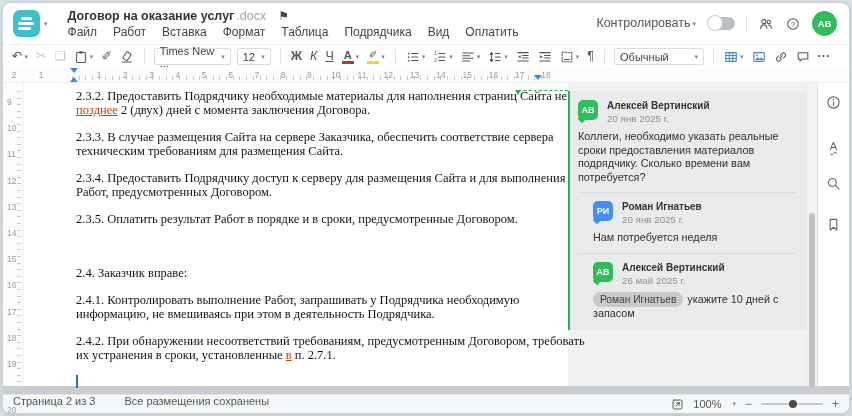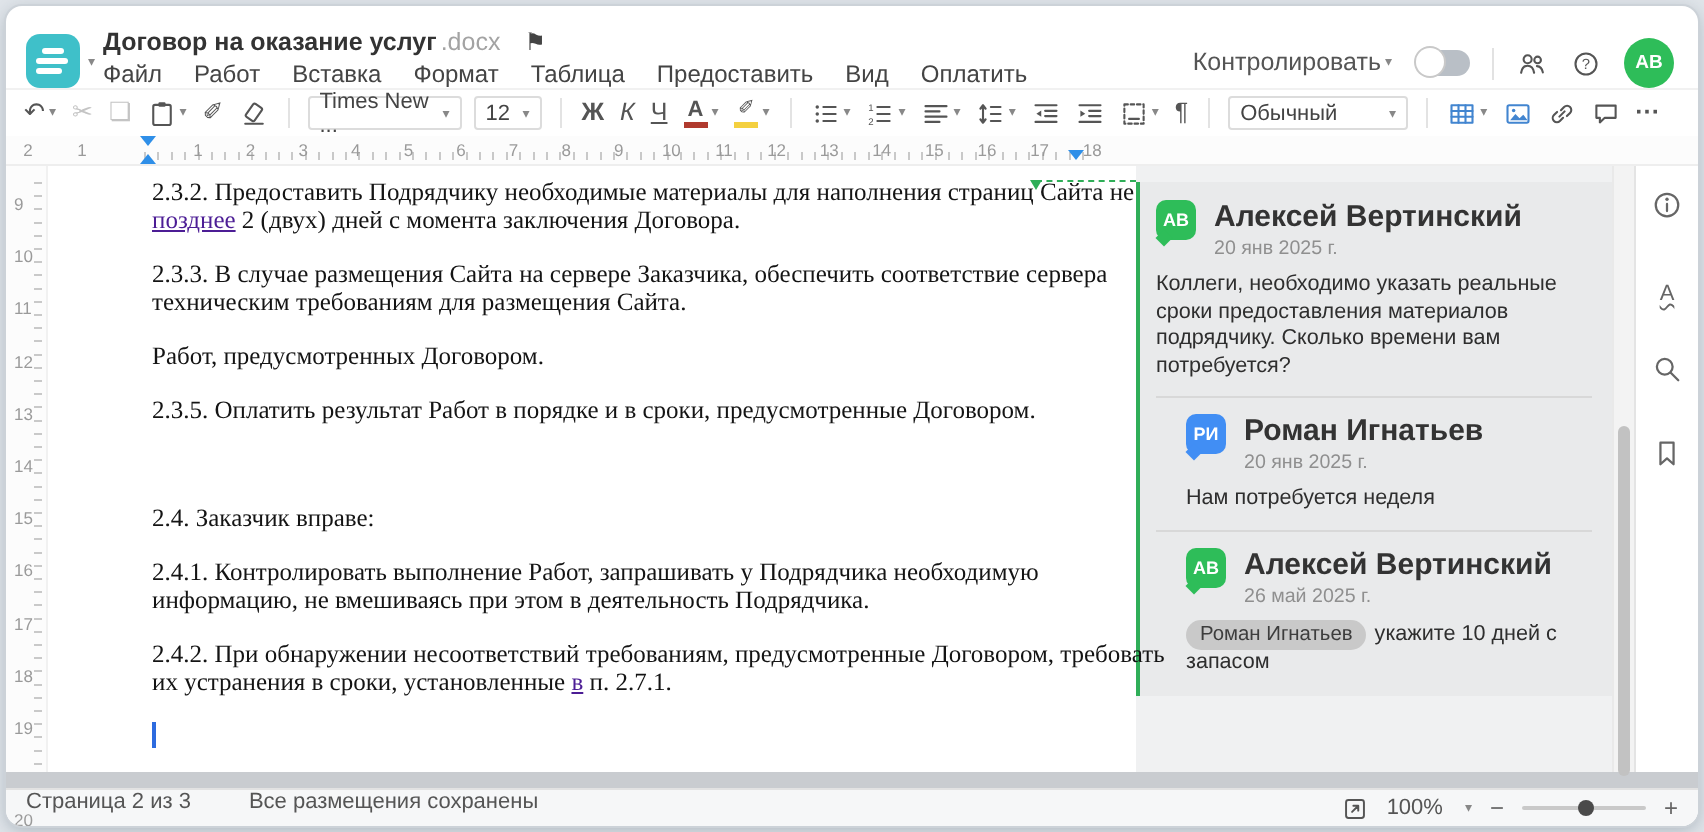--- a/index.html
+++ b/index.html
@@ -2,21 +2,21 @@
 <html><head>
 <meta charset="utf-8">
 <style>
   html,body{margin:0;padding:0}
   body{width:852px;height:416px;background:#dfe4e9;position:relative;overflow:hidden;
        font-family:"Liberation Sans","DejaVu Sans",sans-serif;-webkit-font-smoothing:antialiased}
   .window{position:absolute;left:3px;top:3px;width:846px;height:410px;background:#fff;border-radius:8px;
           box-shadow:0 0 0 1px #ccd2d8,0 2px 8px rgba(40,60,80,.28);overflow:hidden;display:flex;flex-direction:column}
 
   
-  .header{height:41px;flex:none;display:flex;align-items:flex-end;padding:0 12px 0 10px;gap:4px}
+  .header{height:41px;flex:none;display:flex;align-items:center;padding:0 12px 0 10px;gap:20px}
   .logowrap{display:flex;align-items:center;gap:4px;flex:none}
   .logo{width:27px;height:27px;border-radius:7px;background:#3fc0c9;display:flex;flex-direction:column;justify-content:center;gap:2.5px;padding-left:5px;box-sizing:border-box}
   .logo b{display:block;height:2.5px;background:#fff;border-radius:2px}
   .logo b:nth-child(1){width:11px;margin-left:3px}.logo b:nth-child(2){width:16px}.logo b:nth-child(3){width:13px}
   .lcaret{font-size:7px;color:#888}
   .headmid{display:flex;flex-direction:column;justify-content:center;gap:2px}
   .titlerow{display:flex;align-items:baseline;gap:2px;font-size:12.5px}
   .doctitle{font-weight:700;color:#333}
   .docext{color:#a3a3a3}
   .flag{color:#444;font-size:12px;margin-left:10px}
@@ -58,34 +58,34 @@
   .vruler::before{content:'';position:absolute;top:8px;right:2px;width:4px;height:296px;
       background:repeating-linear-gradient(180deg,#c9c9c9 0 1px,transparent 1px 6.6px)}
   .vnum{position:absolute;left:4px;font-size:8.5px;color:#9a9a9a}
 
   .page{width:544px;flex:none;background:#fff;position:relative;box-sizing:border-box;
         padding:6px 26px 0 52px;font-family:"Liberation Serif","DejaVu Serif",serif;
         font-size:12.5px;line-height:14px;color:#141414}
   .para{margin:0 0 13px}
   .para.blank{height:14px}
   .dline{white-space:nowrap}
-  .ins{color:#4c1d95;text-decoration:underline}
+  .ins{color:#c2410c;text-decoration:underline}
   .cursor{width:1.5px;height:13px;background:#2d6bdf;margin-top:2px}
   .anchor{position:absolute;top:7px;left:494px;width:50px;border-top:1.4px dashed #2fae58}
   .anchor::before{content:'';position:absolute;left:-3px;top:-1px;border:3px solid transparent;border-top:5px solid #2fae58}
 
   
   .comments{flex:1;background:#f0f1f2;padding-top:8px;box-sizing:border-box;min-width:0}
   .card{background:#e9eaeb;border-left:2px solid #2fae58;padding:9px 10px 10px 8px}
   .chead{display:flex;gap:9px}
   .cav{width:20px;height:20px;border-radius:5px;color:#fff;font-size:9px;font-weight:700;
        display:flex;align-items:center;justify-content:center;position:relative;flex:none}
   .cav i{position:absolute;left:1px;bottom:-2px;width:6px;height:6px;background:inherit;transform:rotate(45deg);z-index:-0}
   .cmeta{display:flex;flex-direction:column;justify-content:center}
-  .cname{font-size:15px;font-weight:700;color:#333}
+  .cname{font-size:10px;font-weight:700;color:#333}
   .cdate{font-size:9.8px;color:#8f8f8f;margin-top:2px}
   .cbody{font-size:10.8px;line-height:13.5px;color:#2e2e2e;margin-top:6px}
   .reply{margin-left:15px}
   .cdiv{border-top:1px solid #d8d8d8;margin:8px 0}
   .chip{display:inline-block;background:#c9c9c9;color:#3d3d3d;border-radius:8px;padding:0 7px;font-size:10.2px;line-height:15px;margin-right:4px}
 
   .cscroll{width:10px;flex:none;background:#f3f3f3;position:relative;border-left:1px solid #e9e9e9}
   .cthumb{position:absolute;left:2px;top:130px;width:6px;height:175px;border-radius:3px;background:#c2c2c2}
   .iconbar{width:32px;flex:none;background:#fff;border-left:1px solid #e4e4e4;display:flex;flex-direction:column;align-items:center;padding-top:12px;gap:22px;box-sizing:border-box}
   .iconbar .svgi{width:15px;height:15px;stroke:#666}
@@ -119,21 +119,21 @@
         <span class="doctitle">Договор на оказание услуг</span>
         <span class="docext">.docx</span>
         <span class="flag">⚑</span>
       </div>
       <div class="menurow">
           <span class="menu-item">Файл</span>
           <span class="menu-item">Работ</span>
           <span class="menu-item">Вставка</span>
           <span class="menu-item">Формат</span>
           <span class="menu-item">Таблица</span>
-          <span class="menu-item">Предоставить</span>
+          <span class="menu-item">Подрядчика</span>
           <span class="menu-item">Вид</span>
           <span class="menu-item">Оплатить</span>
         </div>
     </div>
     <div class="headright">
       <span class="tbtn">
         <span>Контролировать</span>
         <span class="caret">▾</span>
       </span>
       <span class="toggle">
@@ -341,35 +341,36 @@
       <div id="paras">
           <div class="para">
             <div class="dline"><span>2.3.2. Предоставить Подрядчику необходимые материалы для наполнения страниц Сайта не</span></div>
             <div class="dline"><span class="ins">позднее</span><span> 2 (двух) дней с момента заключения Договора.</span></div>
           </div>
           <div class="para">
             <div class="dline"><span>2.3.3. В случае размещения Сайта на сервере Заказчика, обеспечить соответствие сервера</span></div>
             <div class="dline"><span>техническим требованиям для размещения Сайта.</span></div>
           </div>
           <div class="para">
+            <div class="dline"><span>2.3.4. Предоставить Подрядчику доступ к серверу для размещения Сайта и для выполнения</span></div>
             <div class="dline"><span>Работ, предусмотренных Договором.</span></div>
           </div>
           <div class="para">
             <div class="dline"><span>2.3.5. Оплатить результат Работ в порядке и в сроки, предусмотренные Договором.</span></div>
           </div>
           <div class="para blank"></div>
           <div class="para">
             <div class="dline"><span>2.4. Заказчик вправе:</span></div>
           </div>
           <div class="para">
             <div class="dline"><span>2.4.1. Контролировать выполнение Работ, запрашивать у Подрядчика необходимую</span></div>
             <div class="dline"><span>информацию, не вмешиваясь при этом в деятельность Подрядчика.</span></div>
           </div>
           <div class="para">
-            <div class="dline"><span>2.4.2. При обнаружении несоответствий требованиям, предусмотренные Договором, требовать</span></div>
+            <div class="dline"><span>2.4.2. При обнаружении несоответствий требованиям, предусмотренным Договором, требовать</span></div>
             <div class="dline"><span>их устранения в сроки, установленные </span><span class="ins">в</span><span> п. 2.7.1.</span></div>
           </div>
         </div>
       <div class="cursor"></div>
       <div class="anchor"></div>
     </div>
 
     <div class="comments">
       <div class="card" id="thread" style="border-left-color: rgb(47, 174, 88);">
           <div class="citem">

